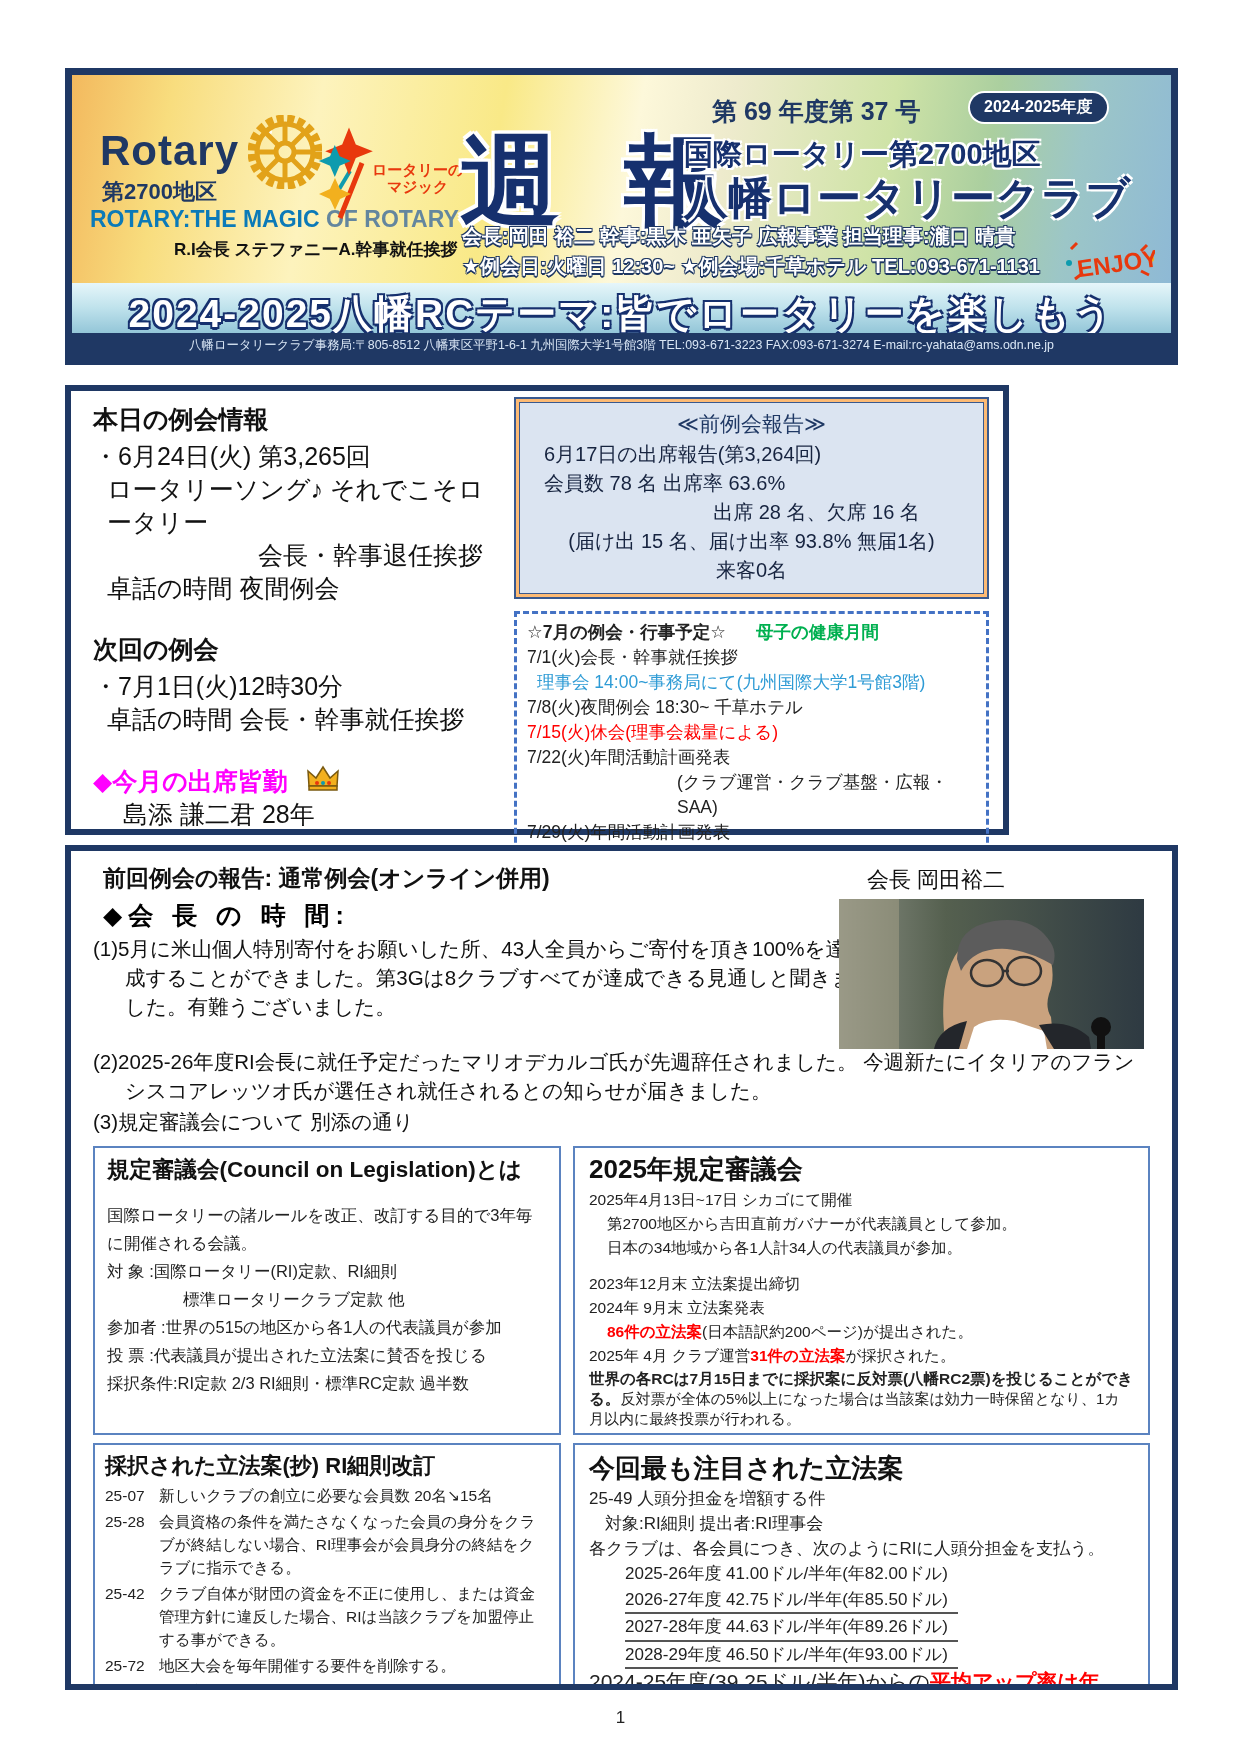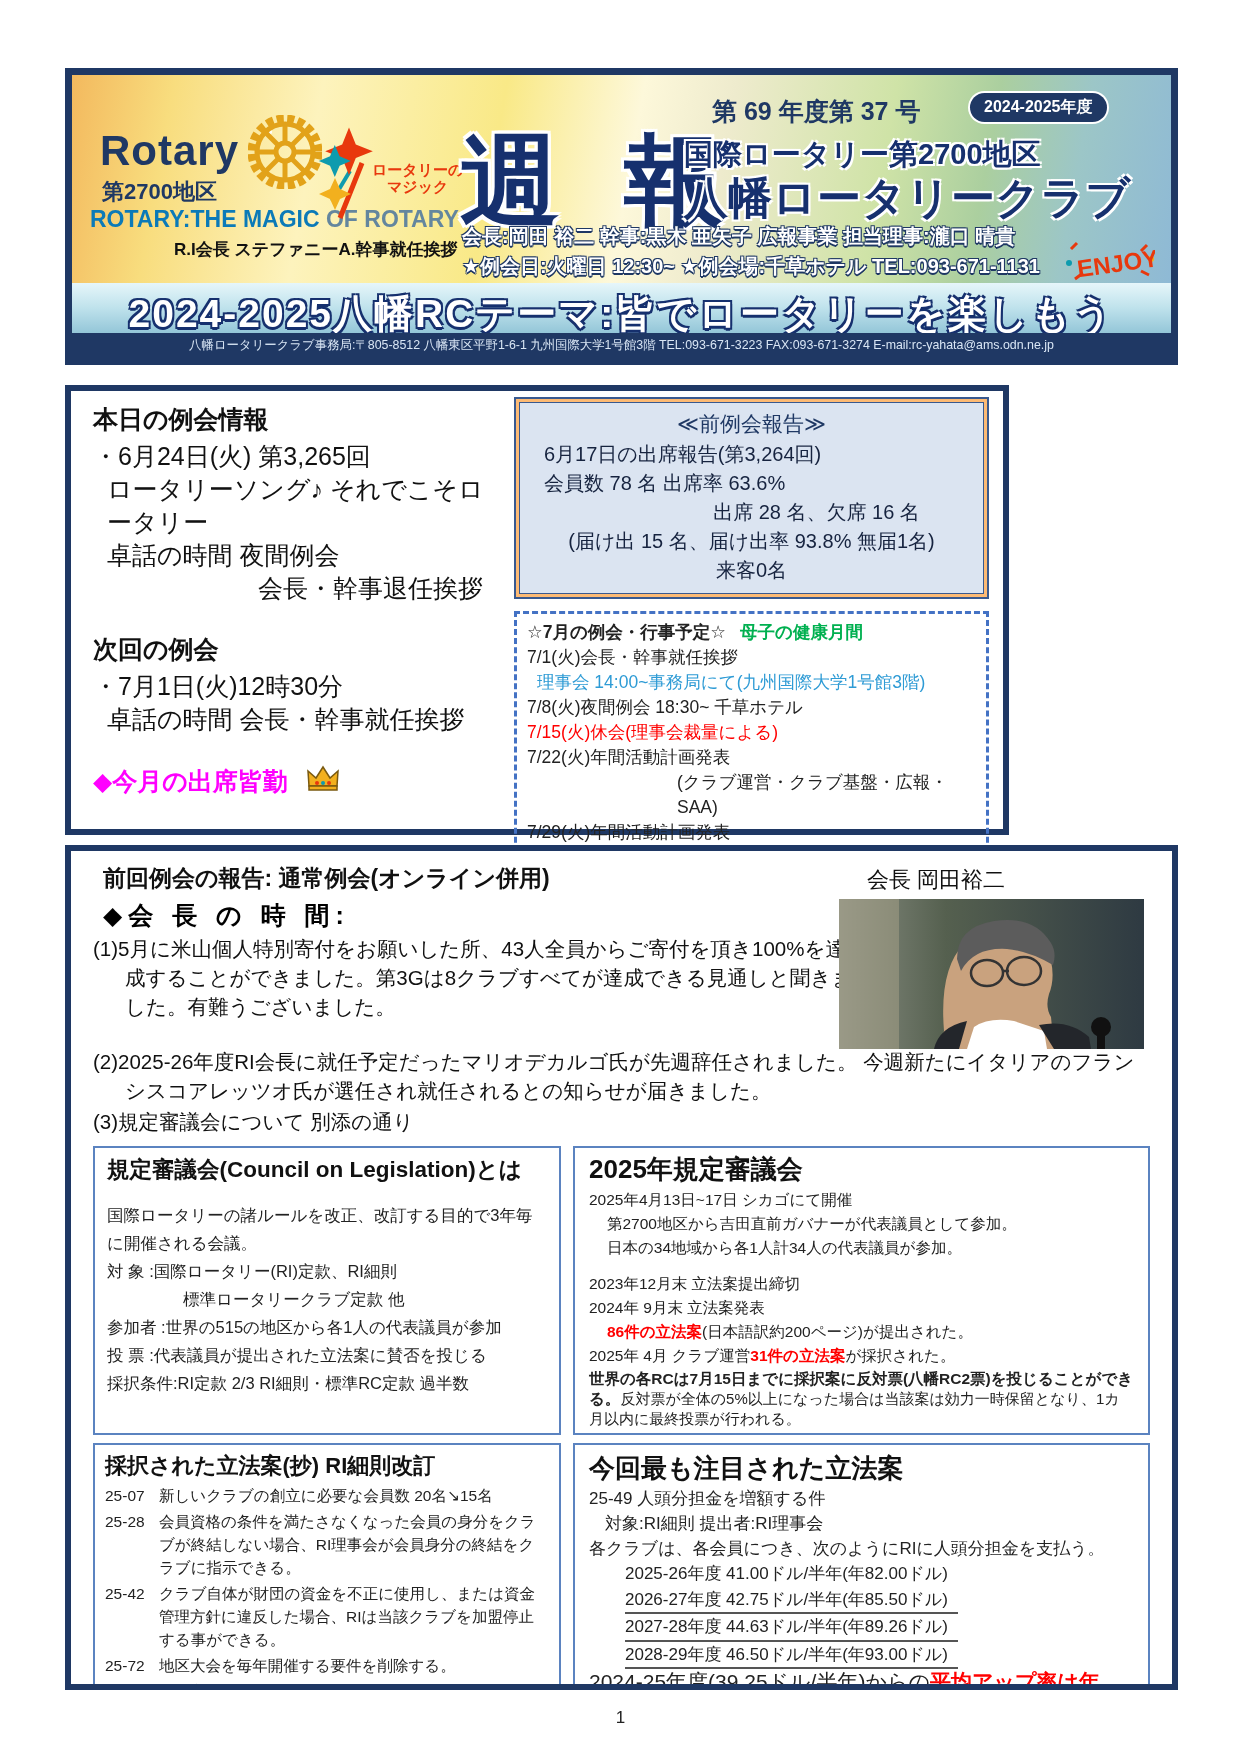--- a/index.html
+++ b/index.html
@@ -53,21 +53,21 @@
   .box1-right { flex:1; padding-top:6px; }
   .prev-box { width:475px; margin-left:auto; margin-right:14px; border:2px solid #39598f; padding:3px; background:#fdba74; }
   .prev-inner { border:1px solid #39598f; background:#dbe4f1; padding:6px 10px 8px 10px; font-size:20px; color:#16233f; line-height:29px; }
   .prev-title { text-align:center; font-size:21px; color:#1F3864; margin-bottom:2px; }
   .prev-l1, .prev-l2 { padding-left:14px; }
   .prev-l3 { text-align:center; padding-left:130px; }
   .prev-l4 { text-align:center; }
   .prev-l5 { text-align:center; }
   .sched-box { width:475px; margin:12px 14px 0 auto; border:3px dashed #4472C4; padding:6px 10px; font-size:17.5px; color:#222; line-height:25px; }
   .sched-title { font-weight:bold; }
-  .sched-title .mtheme { color:#00B050; font-weight:bold; margin-left:14px; }
+  .sched-title .mtheme { color:#00B050; font-weight:bold; margin-left:30px; }
   .sched-item.blue { color:#2E9BD5; padding-left:10px; }
   .sched-item.red { color:#FF0000; }
   .sched-item.indent { padding-left:150px; }
 
   
   .box2 { position:absolute; left:65px; top:845px; width:1113px; height:845px; border:6px solid #1F3864; background:#fff; padding:12px 22px 0 22px; overflow:hidden; }
   .report-top { position:relative; min-height:182px; }
   .r-title { font-size:23px; font-weight:bold; color:#111; padding-left:10px; }
   .r-sub { font-size:25px; font-weight:bold; letter-spacing:6px; padding-left:10px; margin-top:5px; }
   .r-para { font-size:20.5px; line-height:29px; color:#111; text-indent:-32px; padding-left:32px; margin-top:2px; }
@@ -170,39 +170,40 @@
         <span>八幡ロータリークラブ事務局:〒805-8512 八幡東区平野1-6-1 九州国際大学1号館3階  TEL:093-671-3223 FAX:093-671-3274 E-mail:rc-yahata@ams.odn.ne.jp</span>
       </div>
     </div>
   </div>
 
   <div class="box1">
     <div class="box1-left">
       <div class="b1-title">本日の例会情報</div>
       <div class="b1-line">・6月24日(火)  第3,265回</div>
       <div class="b1-line ind14">ロータリーソング♪ それでこそロータリー</div>
+      <div class="b1-line ind165">会長・幹事退任挨拶</div>
       <div class="b1-line ind14">卓話の時間 夜間例会</div>
-      <div class="b1-line ind165">会長・幹事退任挨拶</div>
       <div class="gap28"></div>
       <div class="b1-title">次回の例会</div>
       <div class="b1-line">・7月1日(火)12時30分</div>
       <div class="b1-line ind14">卓話の時間 会長・幹事就任挨拶</div>
       <div class="gap28"></div>
       <div class="attend-line">
         <span>◆今月の出席皆勤</span>
         <span>
           <svg width="34" height="28" viewBox="0 0 34 28">
             <path d="M3 22 L2 7 L10 14 L17 3 L24 14 L32 7 L31 22 Z" fill="#F2B01E" stroke="#7a5a10" stroke-width="1.5"></path>
             <rect x="3" y="22" width="28" height="4" fill="#F2B01E" stroke="#7a5a10" stroke-width="1.5"></rect>
             <circle cx="11" cy="19" r="2" fill="#E8380D"></circle>
               <circle cx="17" cy="19" r="2" fill="#0E9BAE"></circle>
               <circle cx="23" cy="19" r="2" fill="#E8380D"></circle>
           </svg>
         </span>
       </div>
+      <div class="b1-line ind30">島添 謙二君 28年</div>
     </div>
 
     <div class="box1-right">
       <div class="prev-box">
         <div class="prev-inner">
           <div class="prev-title">≪前例会報告≫</div>
           <div class="prev-l1">6月17日の出席報告(第3,264回)</div>
           <div class="prev-l2">会員数 78 名 出席率 63.6%</div>
           <div class="prev-l3">出席 28 名、欠席 16 名</div>
           <div class="prev-l4">(届け出 15 名、届け出率 93.8% 無届1名)</div>

